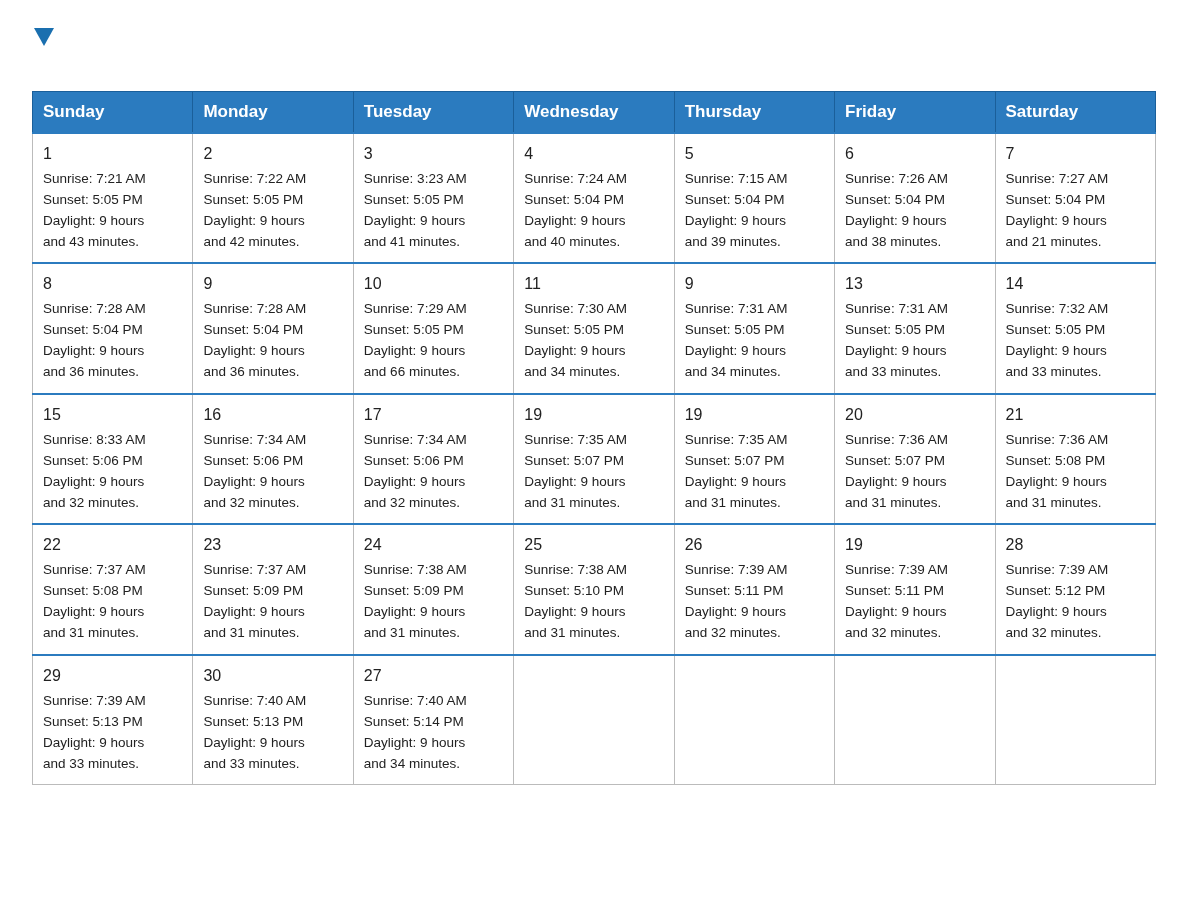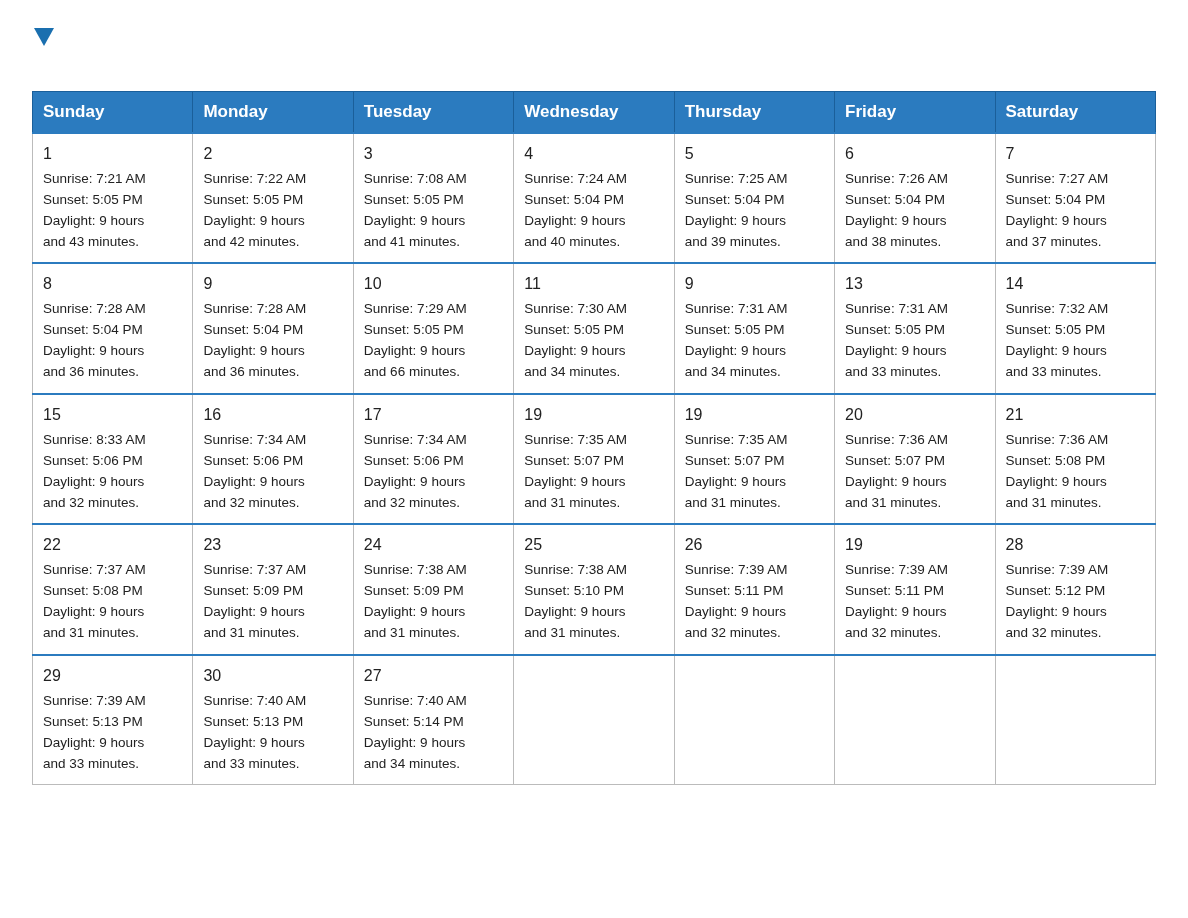--- a/index.html
+++ b/index.html
@@ -129,25 +129,25 @@
         <th>Wednesday</th>
         <th>Thursday</th>
         <th>Friday</th>
         <th>Saturday</th>
       </tr>
   </thead>
   <tbody id="calendar-body">
   <tr>
         <td><span class="day-num">1</span><span>Sunrise: 7:21 AM</span><br><span>Sunset: 5:05 PM</span><br><span>Daylight: 9 hours</span><br><span>and 43 minutes.</span></td>
         <td><span class="day-num">2</span><span>Sunrise: 7:22 AM</span><br><span>Sunset: 5:05 PM</span><br><span>Daylight: 9 hours</span><br><span>and 42 minutes.</span></td>
-        <td><span class="day-num">3</span><span>Sunrise: 7:08 AM</span><br><span>Sunset: 5:05 PM</span><br><span>Daylight: 9 hours</span><br><span>and 41 minutes.</span></td>
+        <td><span class="day-num">3</span><span>Sunrise: 3:23 AM</span><br><span>Sunset: 5:05 PM</span><br><span>Daylight: 9 hours</span><br><span>and 41 minutes.</span></td>
         <td><span class="day-num">4</span><span>Sunrise: 7:24 AM</span><br><span>Sunset: 5:04 PM</span><br><span>Daylight: 9 hours</span><br><span>and 40 minutes.</span></td>
-        <td><span class="day-num">5</span><span>Sunrise: 7:25 AM</span><br><span>Sunset: 5:04 PM</span><br><span>Daylight: 9 hours</span><br><span>and 39 minutes.</span></td>
+        <td><span class="day-num">5</span><span>Sunrise: 7:15 AM</span><br><span>Sunset: 5:04 PM</span><br><span>Daylight: 9 hours</span><br><span>and 39 minutes.</span></td>
         <td><span class="day-num">6</span><span>Sunrise: 7:26 AM</span><br><span>Sunset: 5:04 PM</span><br><span>Daylight: 9 hours</span><br><span>and 38 minutes.</span></td>
-        <td><span class="day-num">7</span><span>Sunrise: 7:27 AM</span><br><span>Sunset: 5:04 PM</span><br><span>Daylight: 9 hours</span><br><span>and 37 minutes.</span></td>
+        <td><span class="day-num">7</span><span>Sunrise: 7:27 AM</span><br><span>Sunset: 5:04 PM</span><br><span>Daylight: 9 hours</span><br><span>and 21 minutes.</span></td>
       </tr>
       <tr>
         <td><span class="day-num">8</span><span>Sunrise: 7:28 AM</span><br><span>Sunset: 5:04 PM</span><br><span>Daylight: 9 hours</span><br><span>and 36 minutes.</span></td>
         <td><span class="day-num">9</span><span>Sunrise: 7:28 AM</span><br><span>Sunset: 5:04 PM</span><br><span>Daylight: 9 hours</span><br><span>and 36 minutes.</span></td>
         <td><span class="day-num">10</span><span>Sunrise: 7:29 AM</span><br><span>Sunset: 5:05 PM</span><br><span>Daylight: 9 hours</span><br><span>and 66 minutes.</span></td>
         <td><span class="day-num">11</span><span>Sunrise: 7:30 AM</span><br><span>Sunset: 5:05 PM</span><br><span>Daylight: 9 hours</span><br><span>and 34 minutes.</span></td>
         <td><span class="day-num">9</span><span>Sunrise: 7:31 AM</span><br><span>Sunset: 5:05 PM</span><br><span>Daylight: 9 hours</span><br><span>and 34 minutes.</span></td>
         <td><span class="day-num">13</span><span>Sunrise: 7:31 AM</span><br><span>Sunset: 5:05 PM</span><br><span>Daylight: 9 hours</span><br><span>and 33 minutes.</span></td>
         <td><span class="day-num">14</span><span>Sunrise: 7:32 AM</span><br><span>Sunset: 5:05 PM</span><br><span>Daylight: 9 hours</span><br><span>and 33 minutes.</span></td>
       </tr>

